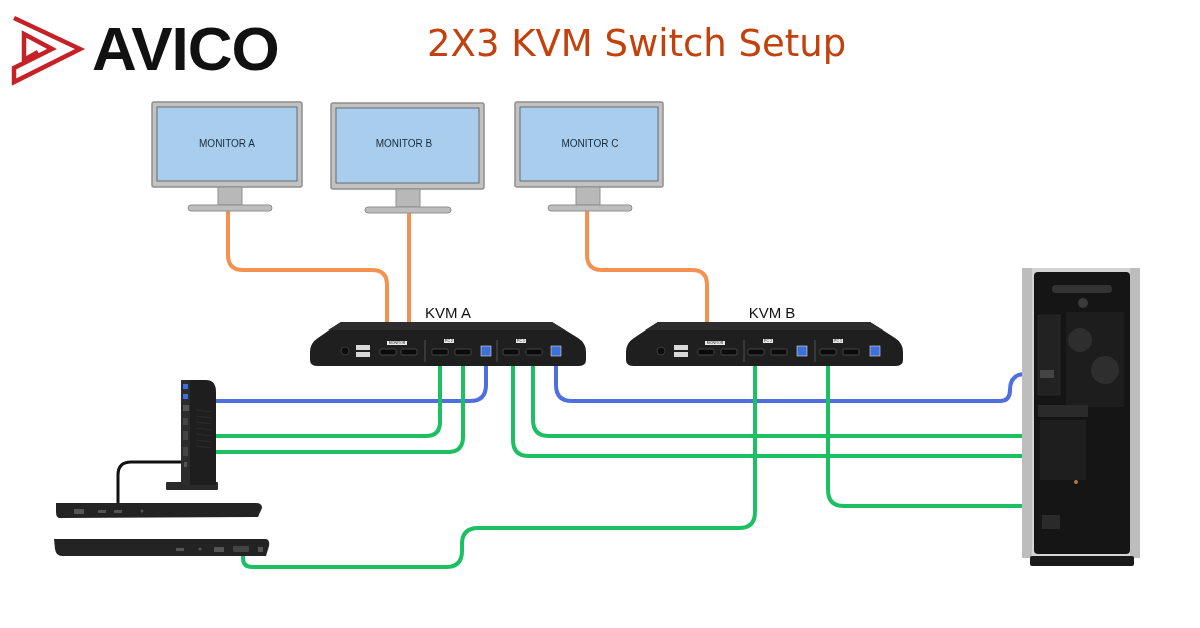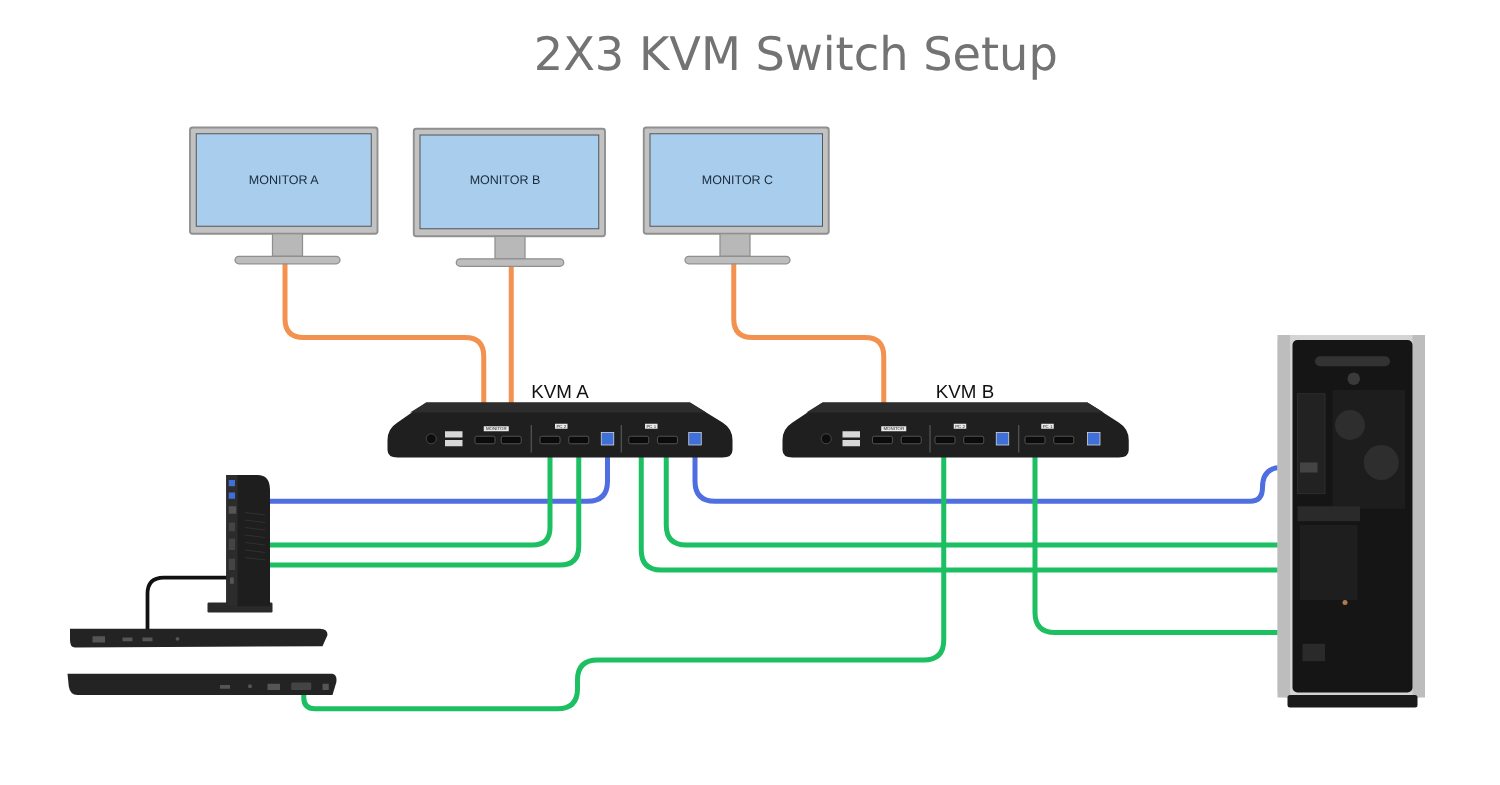--- a/index.html
+++ b/index.html
@@ -1,29 +1,37 @@
 <!DOCTYPE html>
 <html><head>
 <meta charset="utf-8">
 <style>
   html, body { margin: 0; padding: 0; background: #ffffff; }
   body { width: 1200px; height: 628px; position: relative; overflow: hidden; font-family: "Liberation Sans", sans-serif; }
   #stage { position: absolute; left: 0; top: 0; width: 1200px; height: 628px; }
   .brand { position: absolute; left: 10px; top: 12px; width: 280px; height: 75px; }
   .brand-text { position: absolute; left: 82px; top: 2px; font-family: "Liberation Sans", sans-serif; font-weight: bold; font-size: 62px; letter-spacing: -1px; color: #111; line-height: 70px; }
-  .title { position: absolute; left: 427px; top: 22px; font-family: "DejaVu Sans", sans-serif; font-size: 37px; color: #737373; font-weight: normal; letter-spacing: 0px; white-space: nowrap; }
+  .title { position: absolute; left: 427px; top: 22px; font-family: "DejaVu Sans", sans-serif; font-size: 37px; color: #c2410c; font-weight: normal; letter-spacing: 0px; white-space: nowrap; }
   .mon-label { font-family: "Liberation Sans", sans-serif; font-size: 10px; fill: #1a2a3a; }
   .kvm-label { font-family: "Liberation Sans", sans-serif; font-size: 15px; fill: #111; }
   .port-label { font-family: "Liberation Sans", sans-serif; font-size: 3.5px; fill: #222; }
 </style>
 </head>
 <body>
 
 <div id="stage">
 
+  <div class="brand">
+    <svg width="78" height="75" viewBox="0 0 78 75" style="position:absolute;left:0;top:0;">
+      <g fill="none" stroke="#c62127" stroke-width="4.5" stroke-linejoin="miter">
+        <path d="M4 6 L70 37 L4 70 L4 56 L42 37 L14 22 L14 48 L28 40"></path>
+      </g>
+    </svg>
+    <div class="brand-text">AVICO</div>
+  </div>
 
   <div class="title">2X3 KVM Switch Setup</div>
 
   <svg width="1200" height="628" viewBox="0 0 1200 628" style="position:absolute;left:0;top:0;">
 
     <g fill="none" stroke-width="4" stroke-linecap="round" stroke-linejoin="round">
 
       <path stroke="#f39250" d="M228 210 L228 255 Q228 270 243 270 L372 270 Q387 270 387 285 L387 355"></path>
       <path stroke="#f39250" d="M409 210 L409 355"></path>
       <path stroke="#f39250" d="M587 210 L587 255 Q587 270 602 270 L692 270 Q707 270 707 285 L707 355"></path>

